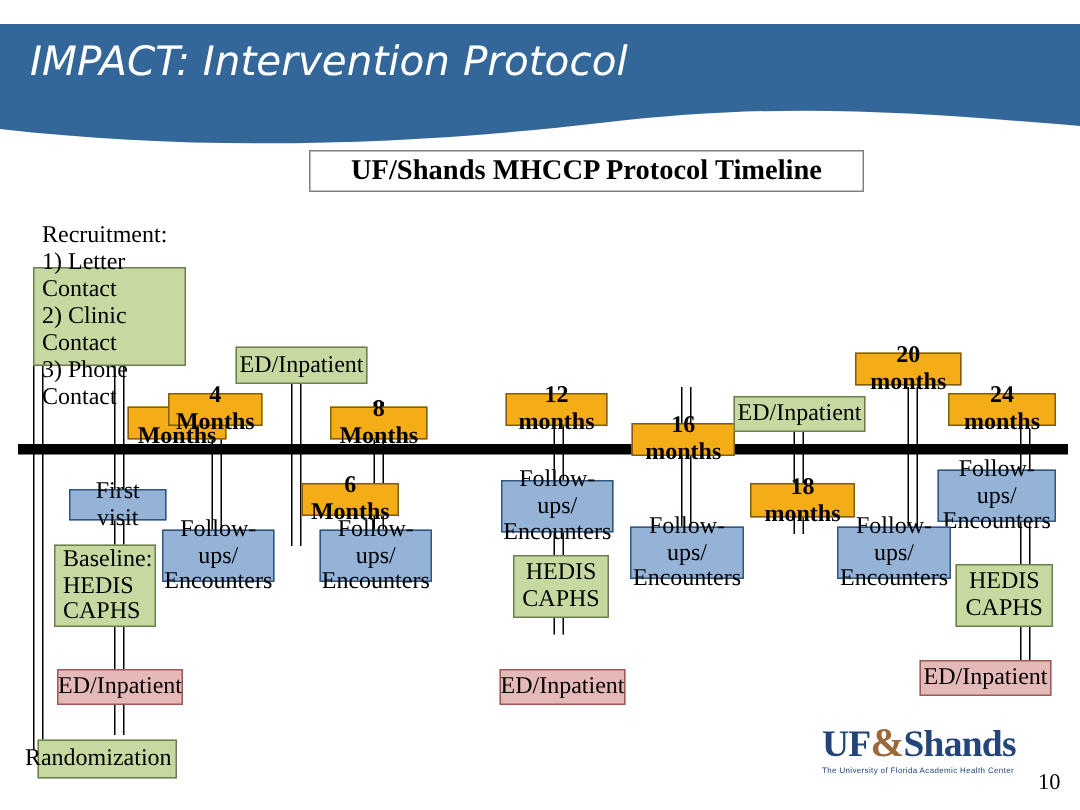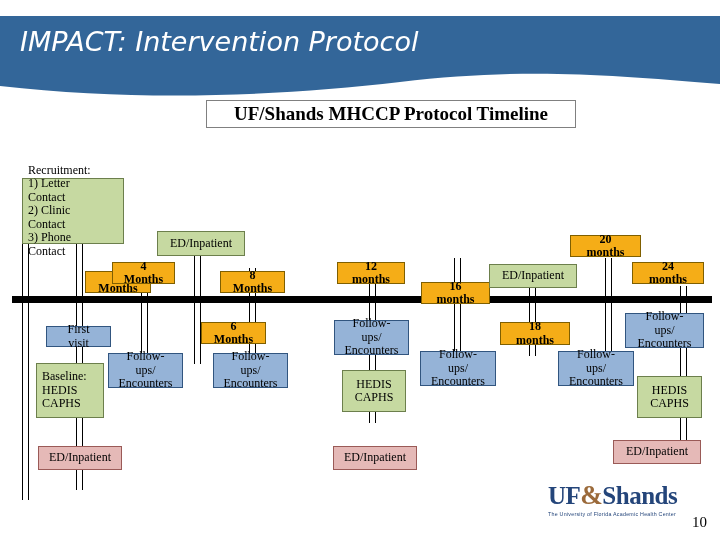--- a/index.html
+++ b/index.html
@@ -30,21 +30,21 @@
   
   #diagram{position:absolute;left:0;top:0;width:720px;height:540px;}
 
   .vline{position:absolute;width:5px;background:#ffffff;
          border-left:1.4px solid #000;border-right:1.4px solid #000;}
   #axis{position:absolute;left:12px;top:296px;width:700px;height:7px;background:#000000;}
 
   .node{
     position:absolute;border:1px solid #404040;
     display:flex;align-items:center;justify-content:center;
-    text-align:center;font-size:12px;line-height:1.12;color:#000000;
+    text-align:center;font-size:16px;line-height:1.12;color:#000000;
     box-sizing:border-box;padding:1px 17px;
   }
   .node.left{justify-content:flex-start;text-align:left;padding-left:5px;}
   .orange{background:#f5ad17;border-color:#7f5f00;font-weight:bold;}
   .green {background:#c6d9a1;border-color:#6c7f4c;}
   .blue  {background:#95b3d7;border-color:#31557f;}
   .pink  {background:#e5b9b7;border-color:#9a5a57;}
 
   
   #logo{position:absolute;left:548px;top:482px;width:148px;height:40px;}
@@ -158,20 +158,21 @@
       <span>HEDIS</span>
       <span>CAPHS</span>
     </div>
 
     <div class="node pink" style="left:38px; top:446px; width:84px; height:24px;">ED/Inpatient</div>
 
     <div class="node pink" style="left:333px; top:446px; width:84px; height:24px;">ED/Inpatient</div>
 
     <div class="node pink" style="left:613px; top:440px; width:88px; height:24px;">ED/Inpatient</div>
 
+    <div class="node green left" style="left:25px; top:493px; width:93px; height:26px; justify-content:center;">Randomization</div>
 
   </div>
 
   <div class="node orange" style="position:absolute;left:500px; top:322px; width:70px; height:23px;">18 months</div>
 
   <div id="logo">
     <div id="logo-word">
       <span>UF</span><span id="logo-amp">&amp;</span><span>Shands</span>
     </div>
     <div id="logo-tag">The University of Florida Academic Health Center</div>

